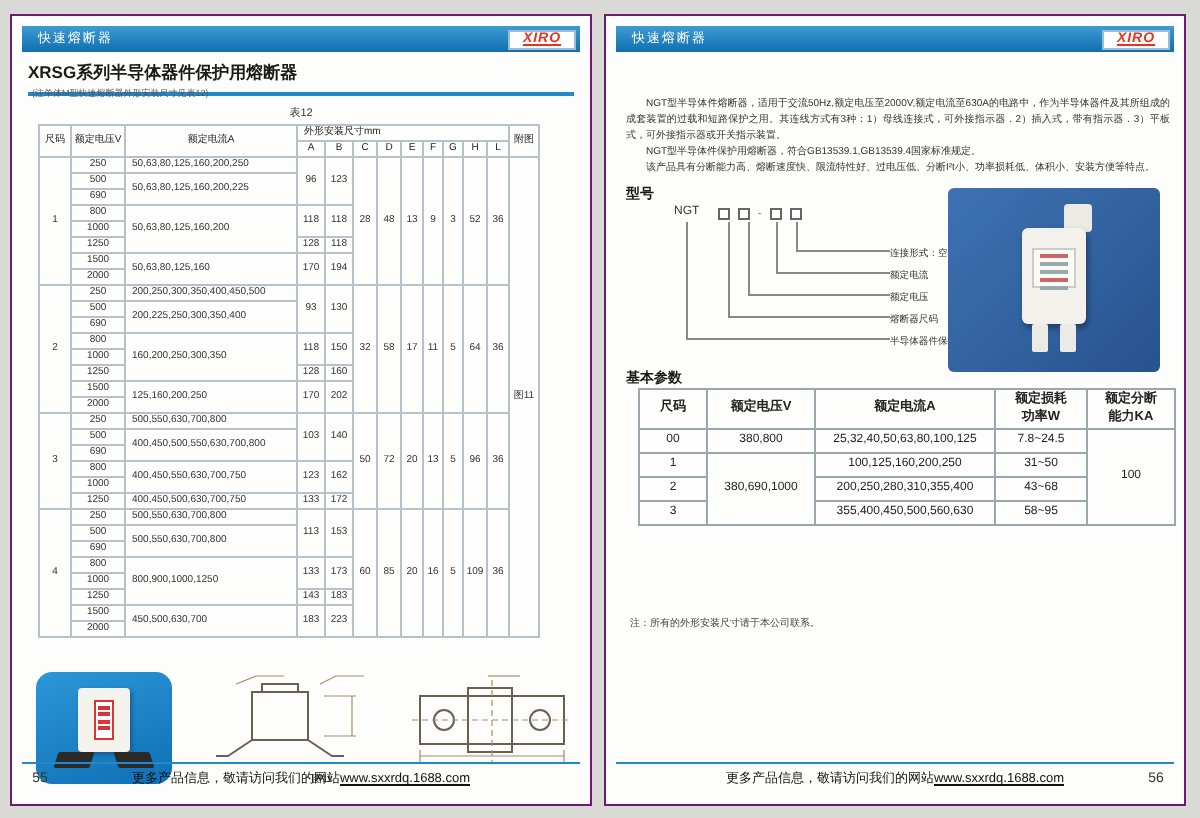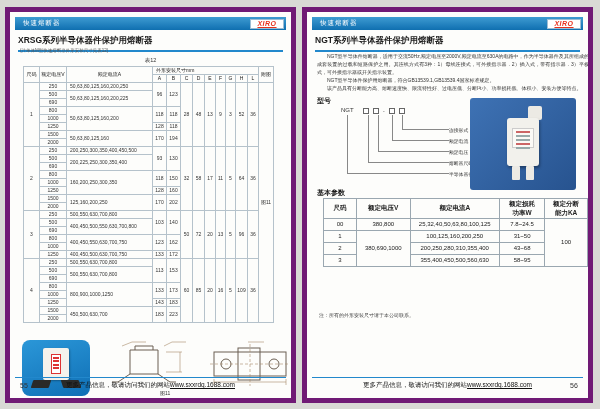--- a/index.html
+++ b/index.html
@@ -4,21 +4,21 @@
 <style>
   * { margin:0; padding:0; box-sizing:border-box; }
   html,body { width:600px; height:409px; }
   body {
     background:#d9d9d5;
     font-family:"Liberation Sans","DejaVu Sans",sans-serif;
     color:#222; position:relative; overflow:hidden;
   }
   .page {
     position:absolute; top:7px; width:291px; height:396px;
-    background:#fdfdfb; border:5px solid #701a75;
+    background:#fdfdfb; border:1px solid #701a75;
     overflow:hidden;
   }
   .page.left { left:5px; }
   .page.right { left:302px; }
 
   .hdr-bar {
     position:absolute; top:5px; left:5px; right:5px; height:13px;
     background:linear-gradient(#3e9bd2,#0f6fb0);
     display:flex; align-items:center; justify-content:space-between;
     padding:0 2px 0 8px;
@@ -386,21 +386,20 @@
   </div>
 </div>
 
 <div class="page right">
   <div class="hdr-bar">
     <span class="hdr-tag">快速熔断器</span>
     <span class="hdr-logo">
         <span>XIRO</span>
       </span>
   </div>
-  <div class="title">NGT系列半导体器件保护用熔断器</div>
 
   <div class="para" style="width:272px">
     <p>NGT型半导体件熔断器，适用于交流50Hz,额定电压至2000V,额定电流至630A的电路中，作为半导体器件及其所组成的成套装置的过载和短路保护之用。其连线方式有3种：1）母线连接式，可外接指示器．2）插入式，带有指示器．3）平板式，可外接指示器或开关指示装置。</p>
     <p>NGT型半导体件保护用熔断器，符合GB13539.1,GB13539.4国家标准规定。</p>
     <p>该产品具有分断能力高、熔断速度快、限流特性好、过电压低、分断I²t小、功率损耗低、体积小、安装方便等特点。</p>
   </div>
 
   <div class="sec-label" style="top:84px;left:10px">型号</div>
 
   <div class="model-diagram">

